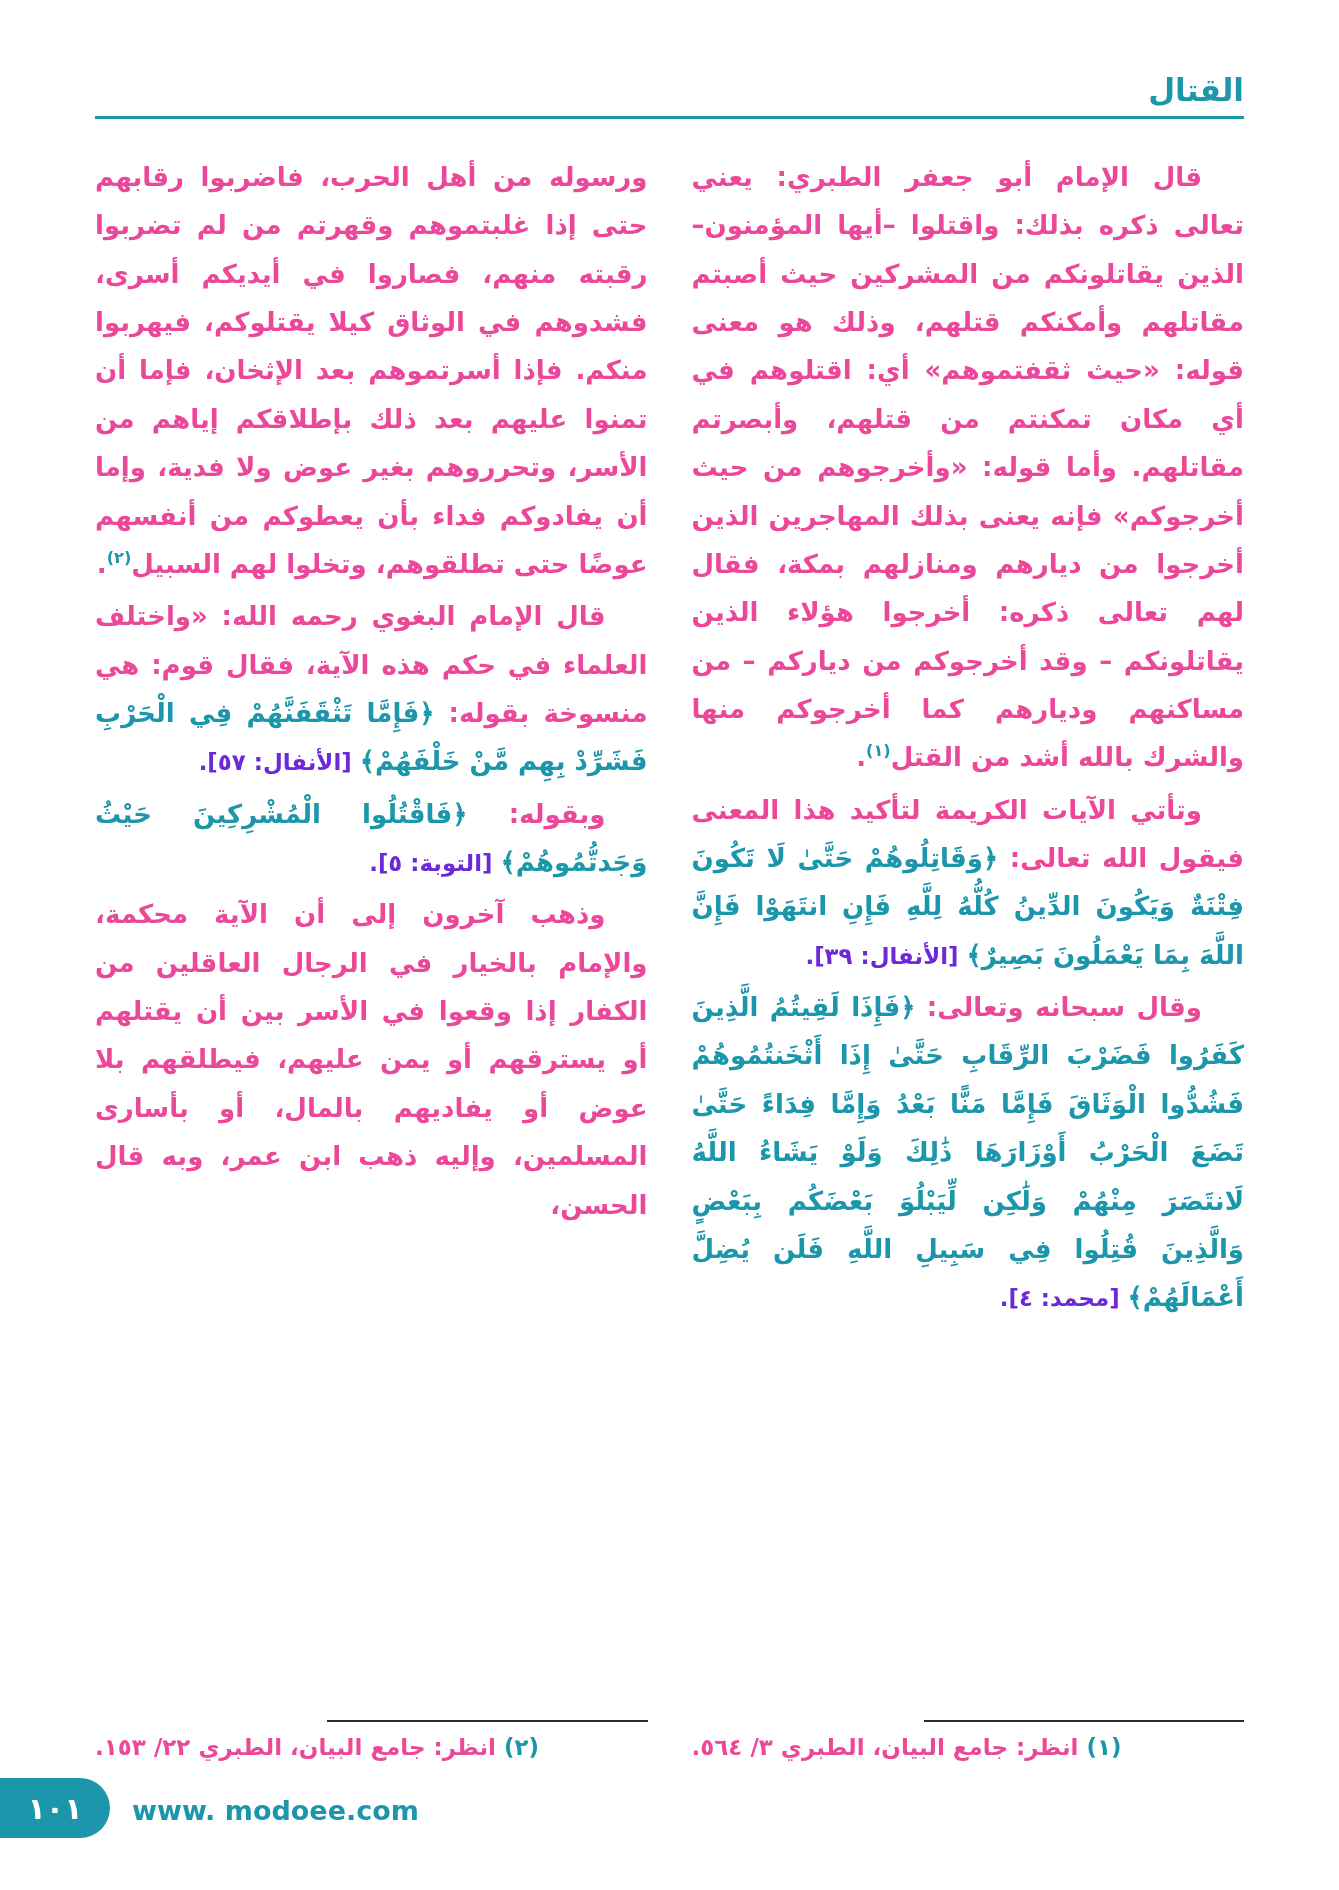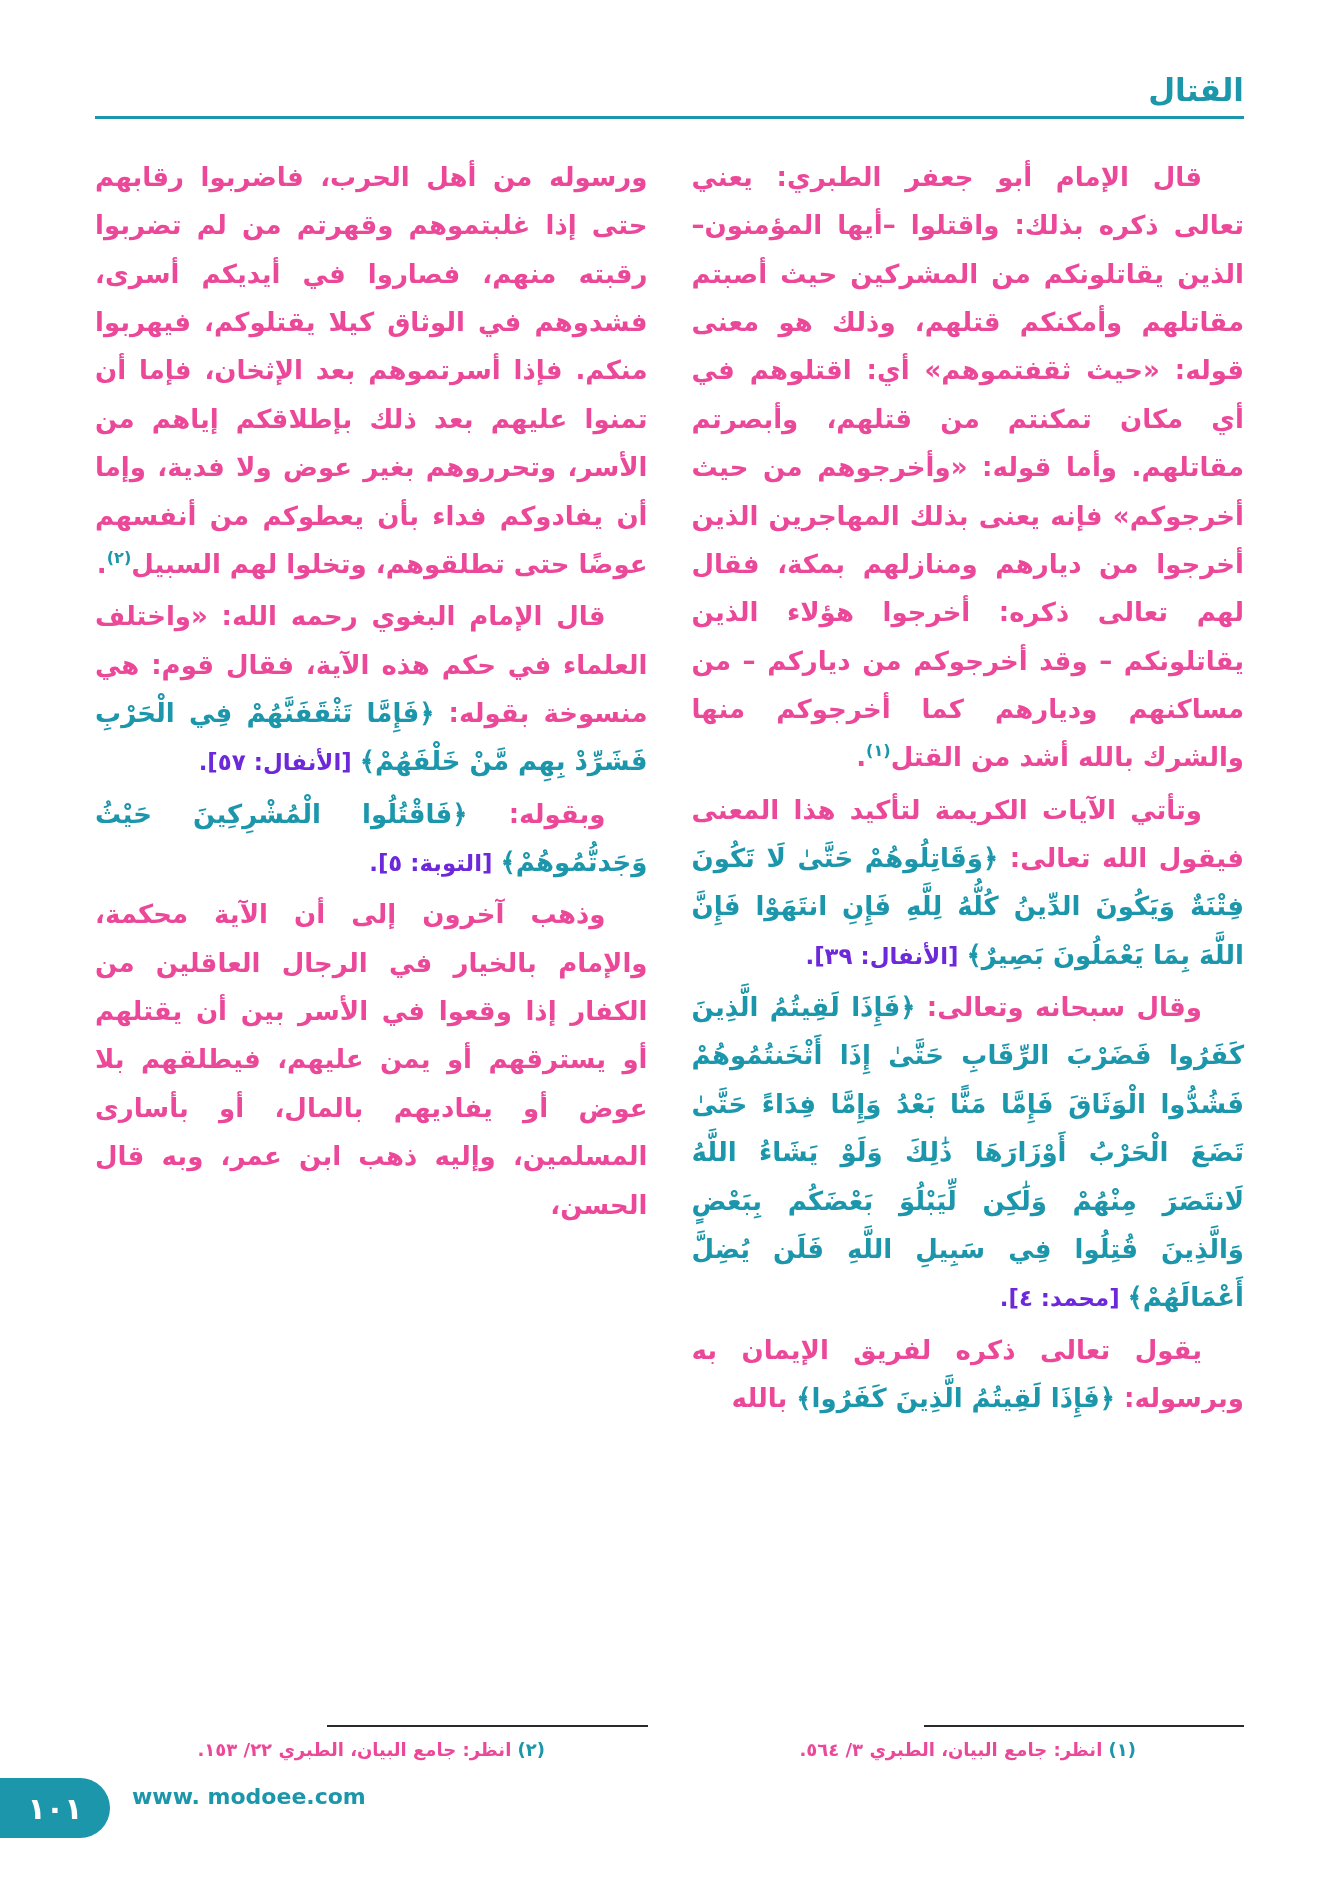--- a/index.html
+++ b/index.html
@@ -55,24 +55,24 @@
     position:absolute;
     right:95px; left:95px;
     bottom:130px;
     display:flex;
     gap:44px;
   }
   .footnote {
     flex:1 1 0;
     position:relative;
     padding-top:14px;
-    font-size:18px;
+    font-size:23px;
     font-weight:bold;
     color:#141414;
-    text-align:center;
+    text-align:left;
   }
   .footnote::before {
     content:"";
     position:absolute;
     top:0; right:0;
     width:58%;
     border-top:2px solid #2a2a2a;
   }
   .page-footer {
     position:absolute;
@@ -88,43 +88,42 @@
     color:#ffffff;
     font-size:30px;
     font-weight:bold;
     display:flex;
     align-items:center;
     justify-content:center;
     letter-spacing:3px;
   }
   .website {
     position:absolute;
-    left:132px; bottom:29px;
+    left:132px; bottom:12px;
     color:var(--accent,#1b96ab);
-    font-size:22px;
+    font-size:27px;
     font-weight:bold;
     direction:ltr;
   }
 </style>
 </head>
 <body>
 
 <div class="page">
 
   <header class="page-header">
     <h1 class="chapter-title">القتال</h1>
     <hr class="header-rule">
   </header>
 
   <main class="columns">
     <section class="col col-right">
       <p><span class="seg-n">قال الإمام أبو جعفر الطبري: يعني تعالى ذكره بذلك: واقتلوا –أيها المؤمنون– الذين يقاتلونكم من المشركين حيث أصبتم مقاتلهم وأمكنكم قتلهم، وذلك هو معنى قوله: «حيث ثقفتموهم» أي: اقتلوهم في أي مكان تمكنتم من قتلهم، وأبصرتم مقاتلهم. وأما قوله: «وأخرجوهم من حيث أخرجوكم» فإنه يعنى بذلك المهاجرين الذين أخرجوا من ديارهم ومنازلهم بمكة، فقال لهم تعالى ذكره: أخرجوا هؤلاء الذين يقاتلونكم – وقد أخرجوكم من دياركم – من مساكنهم وديارهم كما أخرجوكم منها والشرك بالله أشد من القتل</span><span class="seg-fn">(١)</span><span class="seg-n">.</span></p>
       <p><span class="seg-n">وتأتي الآيات الكريمة لتأكيد هذا المعنى فيقول الله تعالى: </span><span class="seg-q">﴿وَقَاتِلُوهُمْ حَتَّىٰ لَا تَكُونَ فِتْنَةٌ وَيَكُونَ الدِّينُ كُلُّهُ لِلَّهِ فَإِنِ انتَهَوْا فَإِنَّ اللَّهَ بِمَا يَعْمَلُونَ بَصِيرٌ﴾</span><span class="seg-r"> [الأنفال: ٣٩].</span></p>
       <p><span class="seg-n">وقال سبحانه وتعالى: </span><span class="seg-q">﴿فَإِذَا لَقِيتُمُ الَّذِينَ كَفَرُوا فَضَرْبَ الرِّقَابِ حَتَّىٰ إِذَا أَثْخَنتُمُوهُمْ فَشُدُّوا الْوَثَاقَ فَإِمَّا مَنًّا بَعْدُ وَإِمَّا فِدَاءً حَتَّىٰ تَضَعَ الْحَرْبُ أَوْزَارَهَا ذَٰلِكَ وَلَوْ يَشَاءُ اللَّهُ لَانتَصَرَ مِنْهُمْ وَلَٰكِن لِّيَبْلُوَ بَعْضَكُم بِبَعْضٍ وَالَّذِينَ قُتِلُوا فِي سَبِيلِ اللَّهِ فَلَن يُضِلَّ أَعْمَالَهُمْ﴾</span><span class="seg-r"> [محمد: ٤].</span></p>
-      <p><span class="seg-n">يقول تعالى ذكره لفريق الإيمان به وبرسوله: </span><span class="seg-q">﴿فَإِذَا لَقِيتُمُ الَّذِينَ كَفَرُوا﴾</span><span class="seg-n"> بالله</span></p>
     </section>
     <section class="col col-left">
       <p class="no-indent"><span class="seg-n">ورسوله من أهل الحرب، فاضربوا رقابهم حتى إذا غلبتموهم وقهرتم من لم تضربوا رقبته منهم، فصاروا في أيديكم أسرى، فشدوهم في الوثاق كيلا يقتلوكم، فيهربوا منكم. فإذا أسرتموهم بعد الإثخان، فإما أن تمنوا عليهم بعد ذلك بإطلاقكم إياهم من الأسر، وتحرروهم بغير عوض ولا فدية، وإما أن يفادوكم فداء بأن يعطوكم من أنفسهم عوضًا حتى تطلقوهم، وتخلوا لهم السبيل</span><span class="seg-fn">(٢)</span><span class="seg-n">.</span></p>
       <p><span class="seg-n">قال الإمام البغوي رحمه الله: «واختلف العلماء في حكم هذه الآية، فقال قوم: هي منسوخة بقوله: </span><span class="seg-q">﴿فَإِمَّا تَثْقَفَنَّهُمْ فِي الْحَرْبِ فَشَرِّدْ بِهِم مَّنْ خَلْفَهُمْ﴾</span><span class="seg-r"> [الأنفال: ٥٧].</span></p>
       <p><span class="seg-n">وبقوله: </span><span class="seg-q">﴿فَاقْتُلُوا الْمُشْرِكِينَ حَيْثُ وَجَدتُّمُوهُمْ﴾</span><span class="seg-r"> [التوبة: ٥].</span></p>
       <p><span class="seg-n">وذهب آخرون إلى أن الآية محكمة، والإمام بالخيار في الرجال العاقلين من الكفار إذا وقعوا في الأسر بين أن يقتلهم أو يسترقهم أو يمن عليهم، فيطلقهم بلا عوض أو يفاديهم بالمال، أو بأسارى المسلمين، وإليه ذهب ابن عمر، وبه قال الحسن،</span></p>
     </section>
   </main>
 
   <div class="footnotes">

